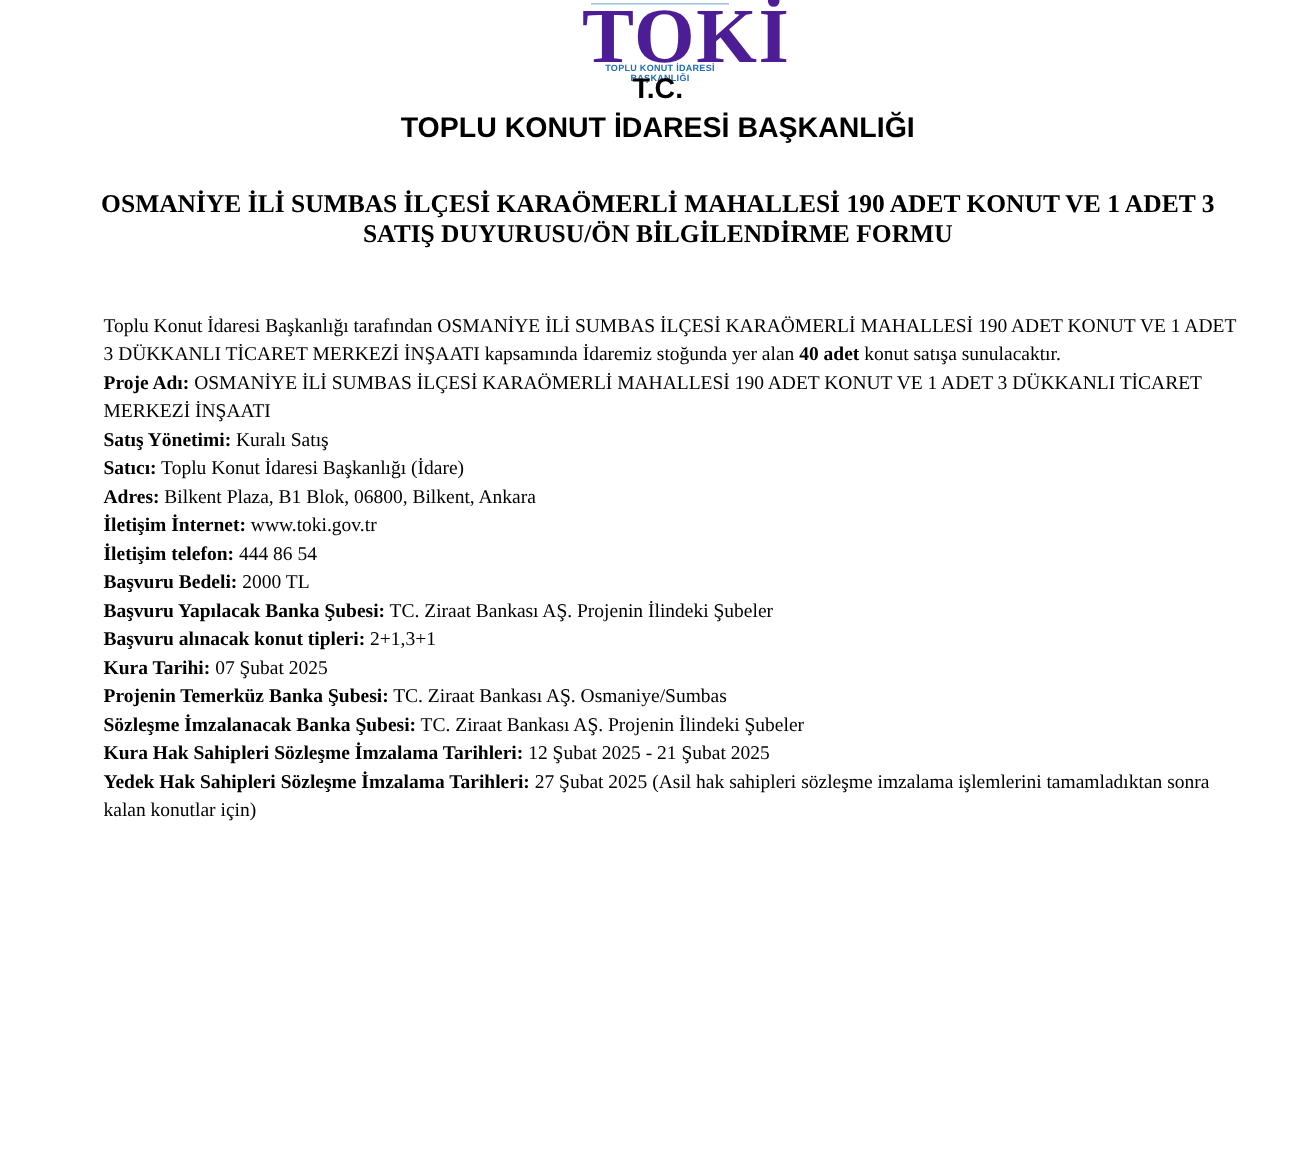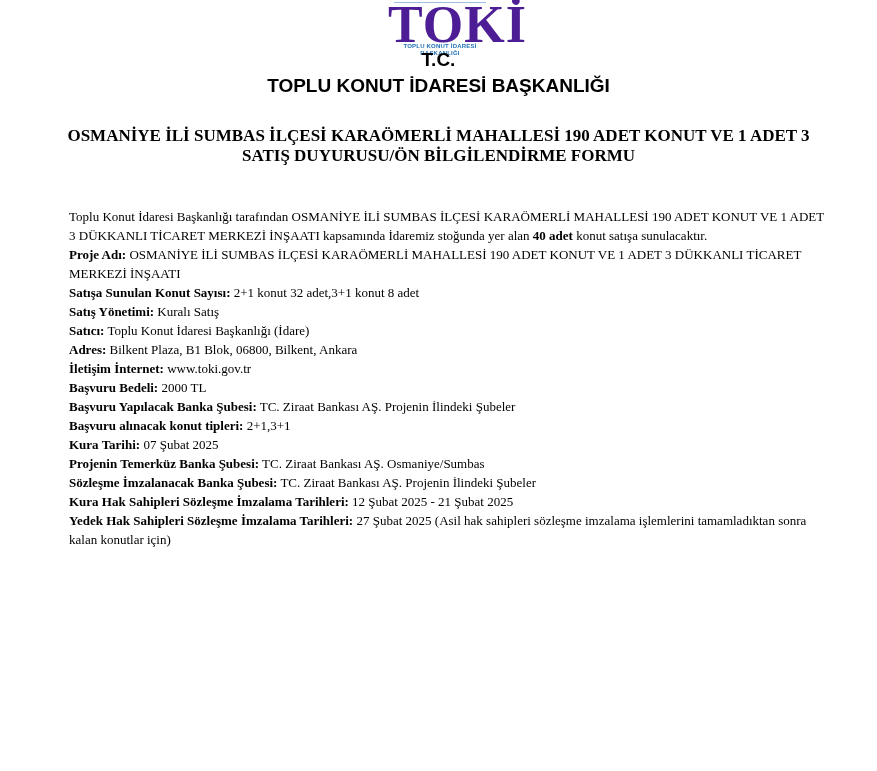--- a/index.html
+++ b/index.html
@@ -31,25 +31,25 @@
 
 <div class="title">
   <div>OSMANİYE İLİ SUMBAS İLÇESİ KARAÖMERLİ MAHALLESİ 190 ADET KONUT VE 1 ADET 3</div>
   <div>SATIŞ DUYURUSU/ÖN BİLGİLENDİRME FORMU</div>
 </div>
 
 <div class="content">
   <p><span>Toplu Konut İdaresi Başkanlığı tarafından OSMANİYE İLİ SUMBAS İLÇESİ KARAÖMERLİ MAHALLESİ 190 ADET KONUT VE 1 ADET 3 DÜKKANLI TİCARET MERKEZİ İNŞAATI kapsamında İdaremiz stoğunda yer alan </span><b>40 adet</b><span> konut satışa sunulacaktır.</span></p>
 
   <p class="row"><b>Proje Adı:</b><span> OSMANİYE İLİ SUMBAS İLÇESİ KARAÖMERLİ MAHALLESİ 190 ADET KONUT VE 1 ADET 3 DÜKKANLI TİCARET MERKEZİ İNŞAATI</span></p>
-  <p class="row"><b>Satışa Sunulan Konut Sayısı:</b><span> 2+1 konut 32 adet,3+1 konut 8 adet</span></p>
   <p class="row gap"><b>Satış Yönetimi:</b><span> Kuralı Satış</span></p>
   <p class="row gap"><b>Satıcı:</b><span> Toplu Konut İdaresi Başkanlığı (İdare)</span></p>
   <p class="row gap"><b>Adres:</b><span> Bilkent Plaza, B1 Blok, 06800, Bilkent, Ankara</span></p>
   <p class="row gap"><b>İletişim İnternet:</b><span> www.toki.gov.tr</span></p>
+  <p class="row gap"><b>İletişim telefon:</b><span> 444 86 54</span></p>
   <p class="row gap"><b>Başvuru Bedeli:</b><span> 2000 TL</span></p>
   <p class="row gap"><b>Başvuru Yapılacak Banka Şubesi:</b><span> TC. Ziraat Bankası AŞ. Projenin İlindeki Şubeler</span></p>
   <p class="row gap"><b>Başvuru alınacak konut tipleri:</b><span> 2+1,3+1</span></p>
   <p class="row gap"><b>Kura Tarihi:</b><span> 07 Şubat 2025</span></p>
   <p class="row"><b>Projenin Temerküz Banka Şubesi:</b><span> TC. Ziraat Bankası AŞ. Osmaniye/Sumbas</span></p>
   <p class="row gap"><b>Sözleşme İmzalanacak Banka Şubesi:</b><span> TC. Ziraat Bankası AŞ. Projenin İlindeki Şubeler</span></p>
   <p class="row gap"><b>Kura Hak Sahipleri Sözleşme İmzalama Tarihleri:</b><span> 12 Şubat 2025 - 21 Şubat 2025</span></p>
   <p class="row gap"><b>Yedek Hak Sahipleri Sözleşme İmzalama Tarihleri:</b><span> 27 Şubat 2025 (Asil hak sahipleri sözleşme imzalama işlemlerini tamamladıktan sonra kalan konutlar için)</span></p>
 </div>
 

